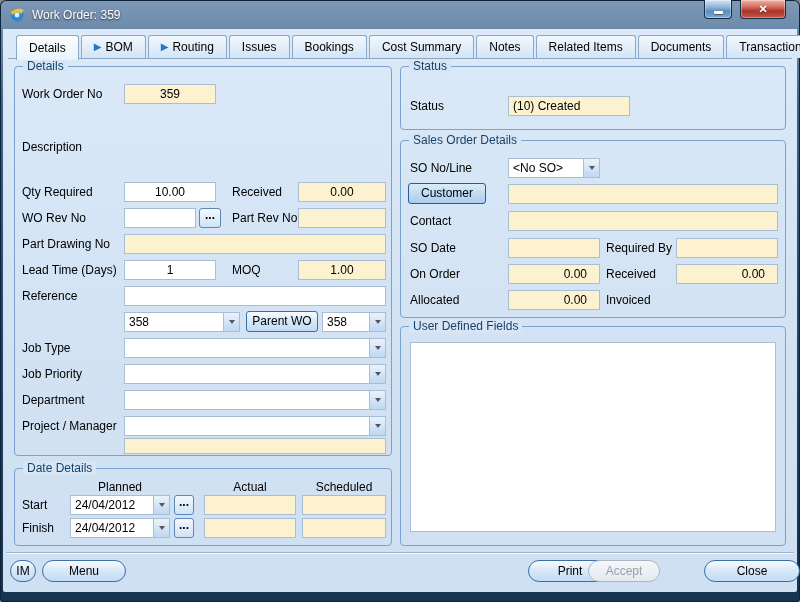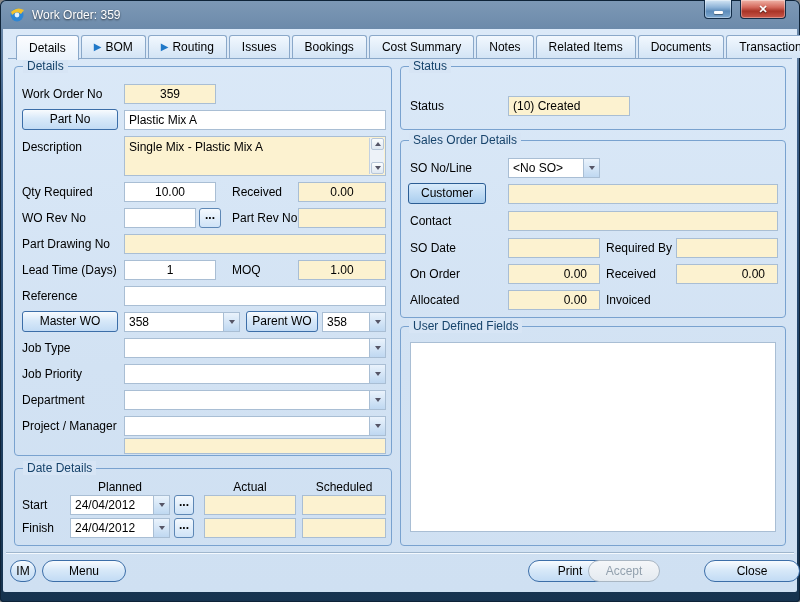--- a/index.html
+++ b/index.html
@@ -129,35 +129,22 @@
       </div>
   </div>
 
   <div class="group" style="left:14px; top:66px; width:378px; height:390px;">
     <span class="legend">Details</span>
   </div>
 
   <span class="lbl" style="left:22px; top:87px;">Work Order No</span>
   <div class="fld cream cnum" style="left:124px; top:84px; width:92px;">359</div>
 
-  <div class="bbtn" style="left:22px; top:109px; width:96px;">Part No</div>
-  <div class="fld" style="left:124px; top:110px; width:262px;">Plastic Mix A</div>
 
   <span class="lbl" style="left:22px; top:140px;">Description</span>
-  <div class="fld cream multi" style="left:124px; top:136px; width:262px;">
-    <span>Single Mix - Plastic Mix A</span>
-    <div class="scol">
-      <div class="sbtn sup">
-          <span class="tri-up"></span>
-        </div>
-      <div class="sbtn sdn">
-          <span class="tri-dn"></span>
-        </div>
-    </div>
-  </div>
 
   <span class="lbl" style="left:22px; top:185px;">Qty Required</span>
   <div class="fld cnum" style="left:124px; top:182px; width:92px;">10.00</div>
   <span class="lbl" style="left:232px; top:185px;">Received</span>
   <div class="fld cream cnum" style="left:298px; top:182px; width:88px;">0.00</div>
 
   <span class="lbl" style="left:22px; top:211px;">WO Rev No</span>
   <div class="fld" style="left:124px; top:208px; width:72px;"></div>
   <div class="ebtn" style="left:199px; top:208px;">...</div>
   <span class="lbl" style="left:232px; top:211px;">Part Rev No</span>
@@ -167,21 +154,20 @@
   <div class="fld cream" style="left:124px; top:234px; width:262px;"></div>
 
   <span class="lbl" style="left:22px; top:263px;">Lead Time (Days)</span>
   <div class="fld cnum" style="left:124px; top:260px; width:92px;">1</div>
   <span class="lbl" style="left:232px; top:263px;">MOQ</span>
   <div class="fld cream cnum" style="left:298px; top:260px; width:88px;">1.00</div>
 
   <span class="lbl" style="left:22px; top:289px;">Reference</span>
   <div class="fld" style="left:124px; top:286px; width:262px;"></div>
 
-  <div class="bbtn" style="left:22px; top:311px; width:96px;">Master WO</div>
   <div class="combo" style="left:124px; top:312px; width:116px;">
     <span class="cval">358</span>
     <span class="dd">
         <span class="tri-dn"></span>
       </span>
   </div>
   <div class="bbtn" style="left:246px; top:311px; width:72px;">Parent WO</div>
   <div class="combo" style="left:322px; top:312px; width:64px;">
     <span class="cval">358</span>
     <span class="dd">

